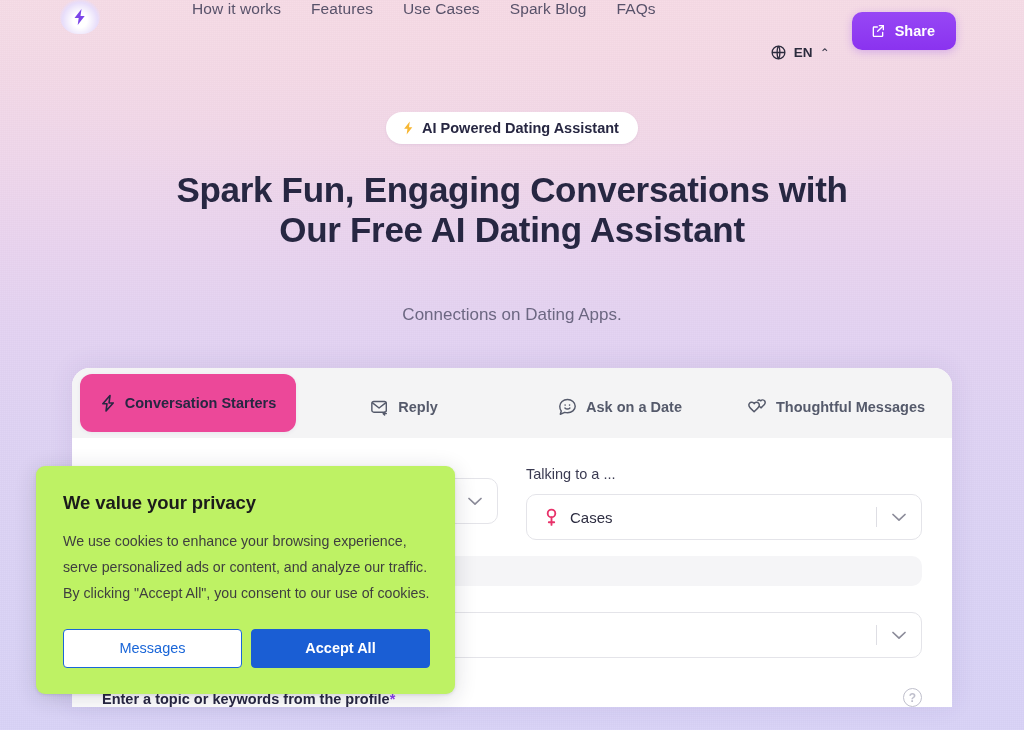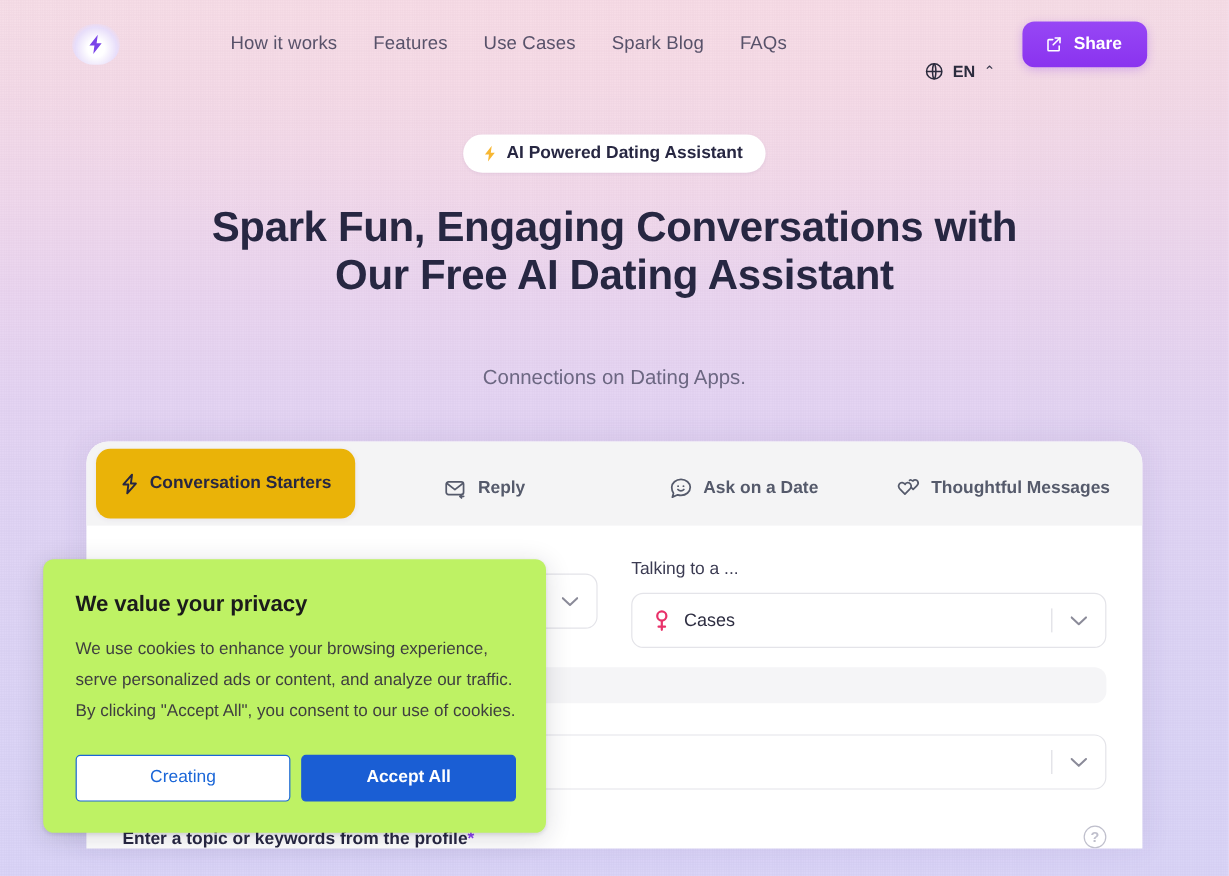--- a/index.html
+++ b/index.html
@@ -45,21 +45,21 @@
       repeating-linear-gradient(90deg, rgba(255,255,255,.05) 0 1px, rgba(0,0,0,.012) 1px 2px);
     pointer-events: none;
   }
 
   .page { position: relative; z-index: 2; width: 1024px; height: 730px; }
 
   
   .header {
     height: 74px;
     display: flex;
-    align-items: center;
+    align-items: flex-start;
     padding: 0 68px 0 60px;
   }
   .logo {
     width: 40px; height: 34px;
     display: flex; align-items: center; justify-content: center;
     border-radius: 50% / 55%;
     background: radial-gradient(ellipse at 50% 60%, #ffffff 25%, #e7ddfa 62%, rgba(231,221,250,0) 78%);
     filter: blur(.2px);
     flex: none;
   }
@@ -162,21 +162,21 @@
     display: flex; align-items: center; justify-content: center;
     gap: 9px;
     font-size: 14.5px;
     font-weight: 600;
     color: #555a6b;
     cursor: pointer;
     border-radius: 12px 12px 0 0;
     margin-bottom: -2px;
   }
   .tab.active {
-    background: #eab308;
+    background: #ec4899;
     color: #272742;
     font-weight: 700;
     border-radius: 12px;
     margin: 0 0 6px 0;
     box-shadow: 0 1px 4px rgba(80,50,130,.07);
     gap: 8px;
   }
   .tab svg { display: block; flex: none; }
 
   .card-body { padding: 28px 30px 0 30px; }
@@ -472,18 +472,18 @@
         <span class="help">?</span>
       </div>
 
     </div>
   </div>
 
   <div class="cookie">
     <h2>We value your privacy</h2>
     <p>We use cookies to enhance your browsing experience, serve personalized ads or content, and analyze our traffic. By clicking "Accept All", you consent to our use of cookies.</p>
     <div class="cookie-actions">
-      <button class="btn-outline">Creating</button>
+      <button class="btn-outline">Messages</button>
       <button class="btn-primary">Accept All</button>
     </div>
   </div>
 
 </div>
 
 </body></html>

